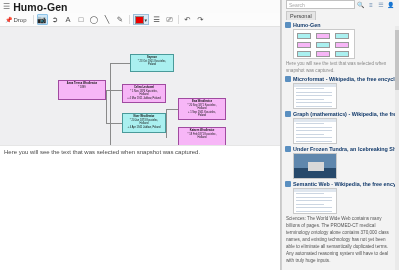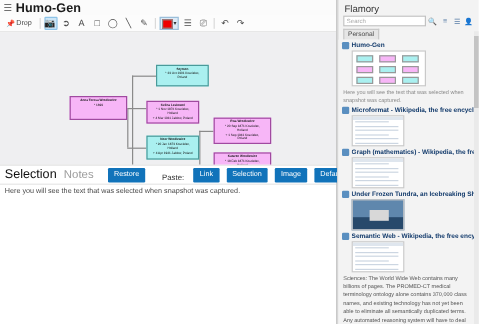--- a/index.html
+++ b/index.html
@@ -173,37 +173,25 @@
           <span style="display: block;">+ 1 Sep 1941 Koscielec,</span>
           <span style="display: block;">Poland</span>
         </div>
         <div class="node f" style="left: 178px; top: 100px; width: 48px; height: 22px;">
           <span class="nm">Katarzn Wrodlewicz</span>
           <span style="display: block;">* 18 Feb 1871 Koscielec,</span>
           <span style="display: block;">Holland</span>
         </div>
       </div>
 
-    <div class="tabbar">
-      <span class="tab active">Selection</span>
-      <span class="tab">Notes</span>
-      <div style="flex:1"></div>
-      <button class="bbtn">Restore</button>
-      <span class="paste-label">Paste:</span>
-      <button class="bbtn">Link</button>
-      <button class="bbtn">Selection</button>
-      <button class="bbtn">Image</button>
-      <button class="bbtn">Default</button>
-    </div>
 
     <div class="selbody">Here you will see the text that was selected when snapshot was captured.</div>
   </div>
 
   <div class="panel">
-    <div class="panel-title">Flamory</div>
 
     <div class="searchrow">
       <div class="searchbox">Search</div>
       <span class="picon">🔍</span>
       <span class="picon">≡</span>
       <span class="picon">☰</span>
       <span class="picon">👤</span>
     </div>
 
     <div class="tabrow">

